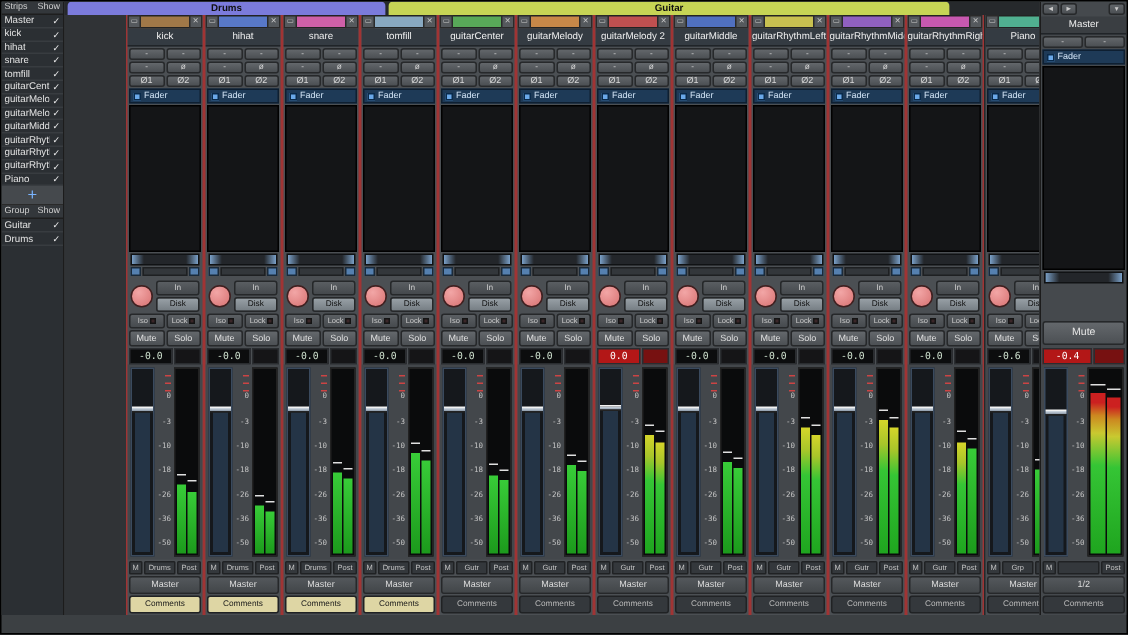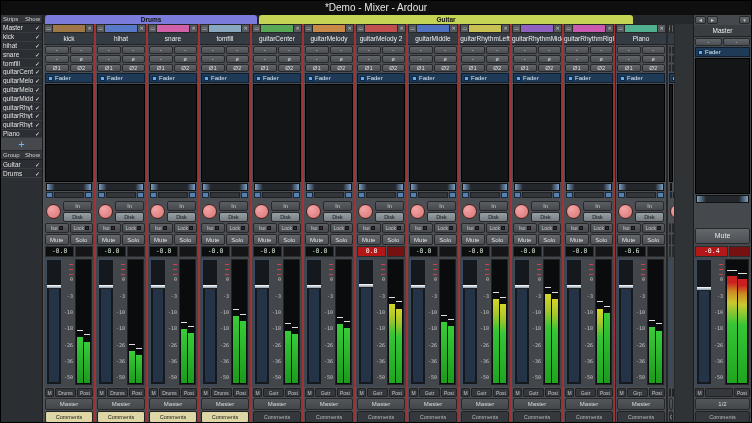--- a/index.html
+++ b/index.html
@@ -15,21 +15,21 @@
   .sb-row{display:flex;justify-content:space-between;align-items:center;height:8.8px;padding:0 2px;border-bottom:1px solid #383c40;color:#e2e2e2;font-size:6.5px;}
   .sb-name{white-space:nowrap;overflow:hidden;max-width:30px;}
   .sb-check{color:#f0f0f0;font-size:6px;}
   .sb-plus{height:13px;flex-shrink:0;text-align:center;color:#7ab4ff;font-size:11px;line-height:12px;background:#45494d;border-bottom:1px solid #2a2a2a;}
   .sb-fill{flex:1;background:#2b2f33;}
 
   
   .strips{flex:1 1 auto;min-width:0;display:flex;flex-direction:column;background:#303336;overflow:hidden;}
   .tabsrow{height:9px;flex-shrink:0;display:flex;background:#26292c;padding-left:1px;}
   .grouptab{height:9px;margin:0 1px;border-radius:3px 3px 0 0;text-align:center;font-size:6.5px;font-weight:bold;color:#101010;line-height:9px;overflow:hidden;flex-shrink:0;}
-  .striprow{flex:1;display:flex;overflow:hidden;}
+  .striprow{flex:1;display:flex;overflow:hidden;margin-left:41px;}
   .strip{flex:0 0 52px;width:52px;display:flex;flex-direction:column;background:#4b4f53;border-left:1px solid var(--frame,#26282a);border-right:1px solid var(--frame,#26282a);overflow:hidden;}
   .strip.clipped{flex:0 0 8px;width:8px;}
   .strip>*{flex-shrink:0;}
 
   .colorrow{height:9px;display:flex;}
   .cr-btn{width:9px;font-size:5px;background:#55595d;border:1px solid #2a2a2a;color:#c8c8c8;text-align:center;line-height:7px;overflow:hidden;}
   .cr-color{flex:1;border-top:1px solid #222;border-bottom:1px solid #222;}
   .namerow{height:12px;background:#343b42;border-bottom:1px solid #202428;color:#efefef;font-size:6.5px;line-height:11px;text-align:center;white-space:nowrap;overflow:hidden;}
   .btnrow{height:9px;display:flex;gap:1px;padding:1px 1px 0;}
   .sbtn{flex:1;background:linear-gradient(#63676b,#4b4f53);border:1px solid #27292b;border-radius:2px;color:#d8d8d8;font-size:5.5px;line-height:6px;text-align:center;overflow:hidden;}
@@ -84,21 +84,20 @@
   .mh-spacer{flex:1;}
   .m-name{height:12px;background:#3a3e42;}
   .m-procbox{flex:0 0 136px !important;}
   .m-spacer{flex:1 1 auto !important;}
   .mutebig{height:16px;margin:1px;background:linear-gradient(#64686c,#4c5054);border:1px solid #26282a;border-radius:2px;color:#e6e6e6;font-size:7px;text-align:center;line-height:14px;}
 </style>
 </head>
 <body>
 
 <div class="app">
-  <div class="titlebar">*Demo - Mixer - Ardour</div>
   <div class="content">
 
     <div class="sidebar">
       <div class="sb-head">
         <span>Strips</span>
         <span>Show</span>
       </div>
       <div class="sb-list">
   <div class="sb-row">
     <span class="sb-name">Master</span>

